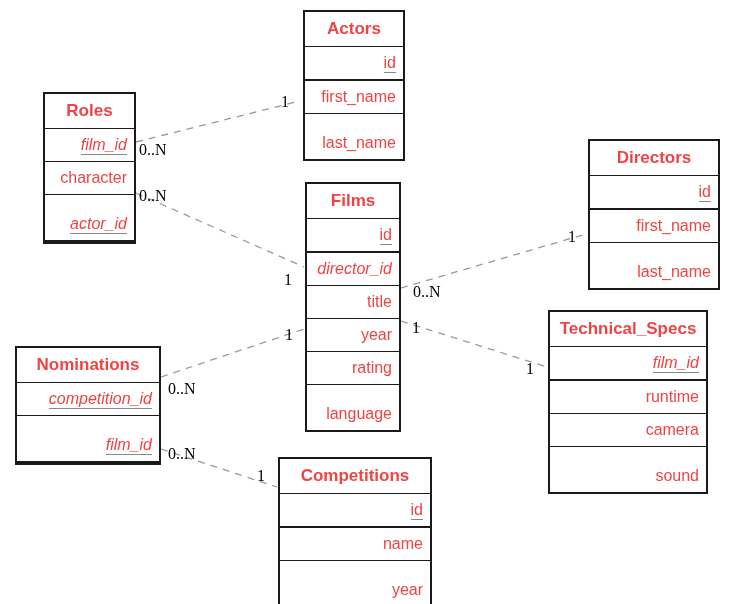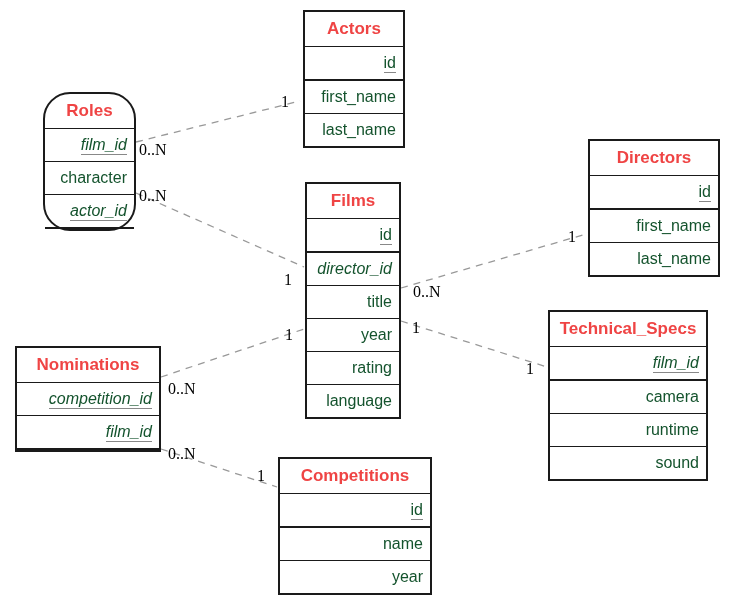--- a/index.html
+++ b/index.html
@@ -11,23 +11,23 @@
   .rel-layer line{stroke:#999999;stroke-width:1.3;stroke-dasharray:7,6;fill:none;}
   .entity{
     position:absolute;background:#ffffff;border:2px solid #1a1a1a;box-sizing:border-box;
   }
   .entity .hdr{
     height:34px;line-height:34px;text-align:center;font-weight:bold;font-size:17px;
     color:#ef4444;border-bottom:1px solid #1a1a1a;white-space:nowrap;overflow:hidden;
   }
   .entity .row{
     height:32px;line-height:32px;text-align:right;padding-right:7px;font-size:16px;
-    color:#14532d;border-bottom:1px solid #1a1a1a;white-space:nowrap;box-sizing:content-box;
+    color:#ef4444;border-bottom:1px solid #1a1a1a;white-space:nowrap;box-sizing:content-box;
   }
-  .entity .row:last-child{border-bottom:none;}
+  .entity .row:last-child{border-bottom:none;margin-top:13px;}
   .entity .row.pk-sep{border-bottom:2px solid #1a1a1a;}
   .row.fk{font-style:italic;}
   .row .u{display:inline-block;border-bottom:1px solid #888888;padding-bottom:0px;line-height:normal;vertical-align:baseline;}
   .card{
     position:absolute;font-family:"Liberation Serif","DejaVu Serif",serif;
     font-size:16px;color:#000000;white-space:nowrap;line-height:1;
   }
 </style>
 </head>
 <body>
@@ -43,21 +43,21 @@
     <line x1="161" y1="449" x2="277" y2="487"></line>
   </svg>
 
   <div class="entity" style="left:303px;top:10px;width:102px;">
     <div class="hdr">Actors</div>
     <div class="row pk-sep"><span class="u">id</span></div>
     <div class="row">first_name</div>
     <div class="row">last_name</div>
   </div>
 
-  <div class="entity" style="left:43px;top:92px;width:93px;border-radius:27px;">
+  <div class="entity" style="left:43px;top:92px;width:93px;">
     <div class="hdr">Roles</div>
     <div class="row fk"><span class="u">film_id</span></div>
     <div class="row">character</div>
     <div class="row fk pk-sep"><span class="u">actor_id</span></div>
   </div>
 
   <div class="entity" style="left:305px;top:182px;width:96px;">
     <div class="hdr">Films</div>
     <div class="row pk-sep"><span class="u">id</span></div>
     <div class="row fk">director_id</div>
@@ -70,22 +70,22 @@
   <div class="entity" style="left:588px;top:139px;width:132px;">
     <div class="hdr">Directors</div>
     <div class="row pk-sep"><span class="u">id</span></div>
     <div class="row">first_name</div>
     <div class="row">last_name</div>
   </div>
 
   <div class="entity" style="left:548px;top:310px;width:160px;">
     <div class="hdr">Technical_Specs</div>
     <div class="row fk pk-sep"><span class="u">film_id</span></div>
+    <div class="row">runtime</div>
     <div class="row">camera</div>
-    <div class="row">runtime</div>
     <div class="row">sound</div>
   </div>
 
   <div class="entity" style="left:15px;top:346px;width:146px;">
     <div class="hdr">Nominations</div>
     <div class="row fk"><span class="u">competition_id</span></div>
     <div class="row fk pk-sep"><span class="u">film_id</span></div>
   </div>
 
   <div class="entity" style="left:278px;top:457px;width:154px;">

